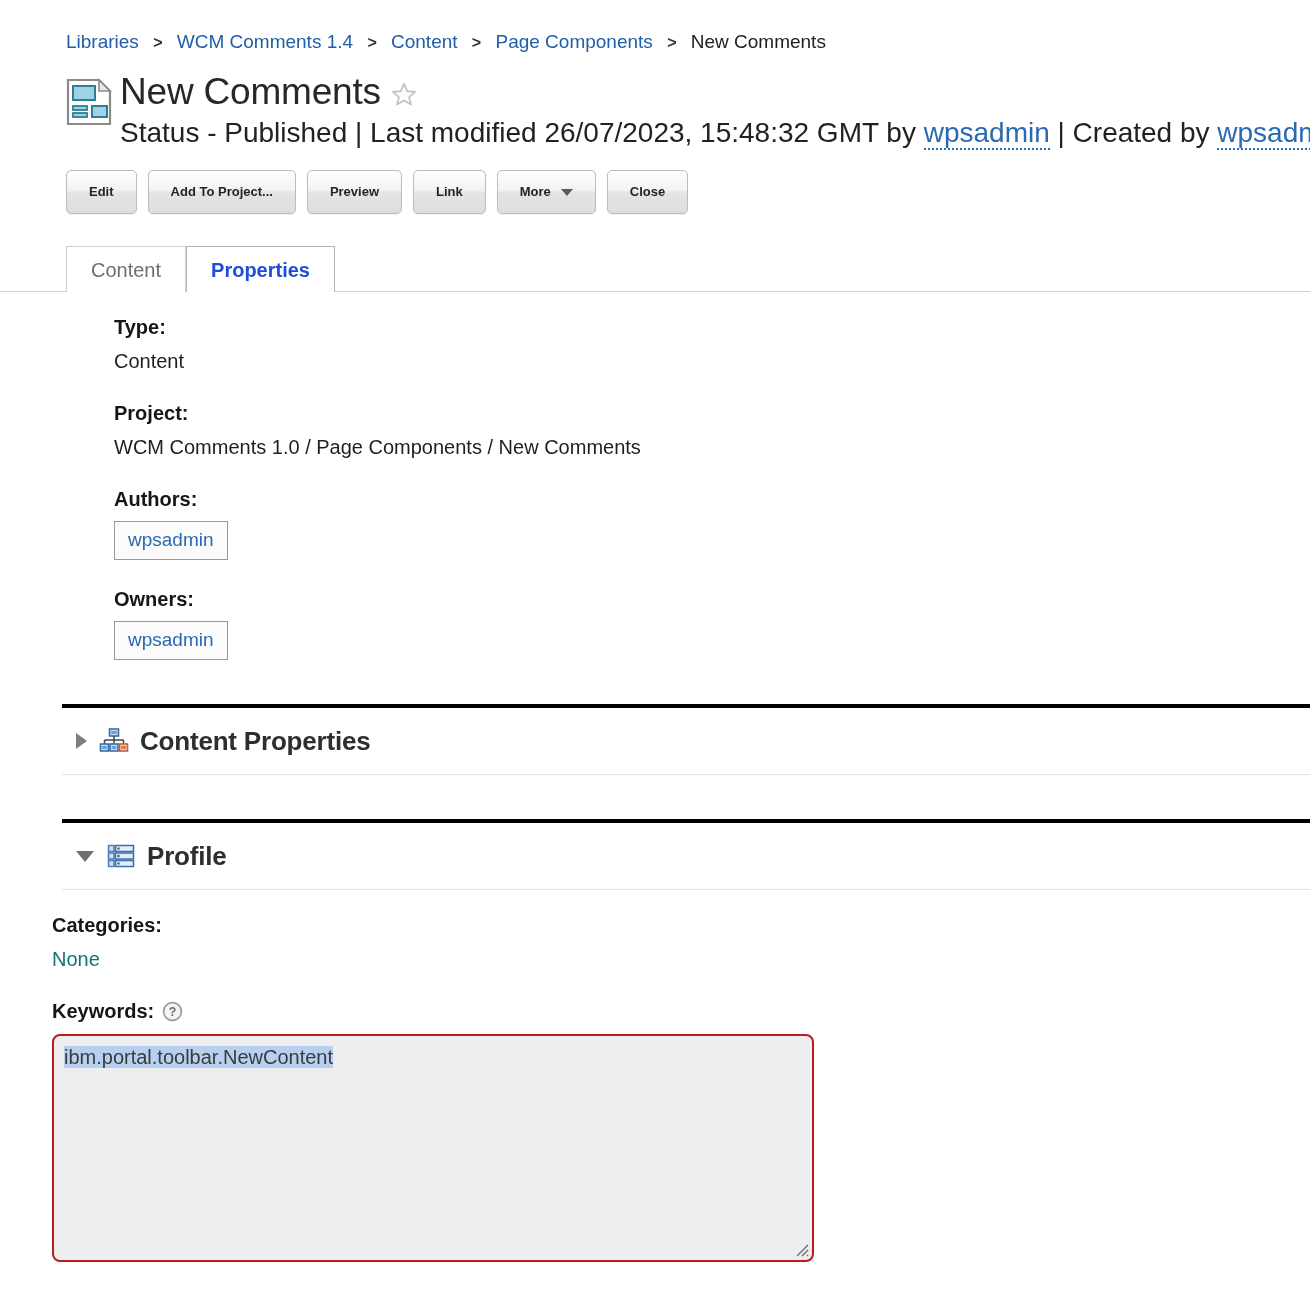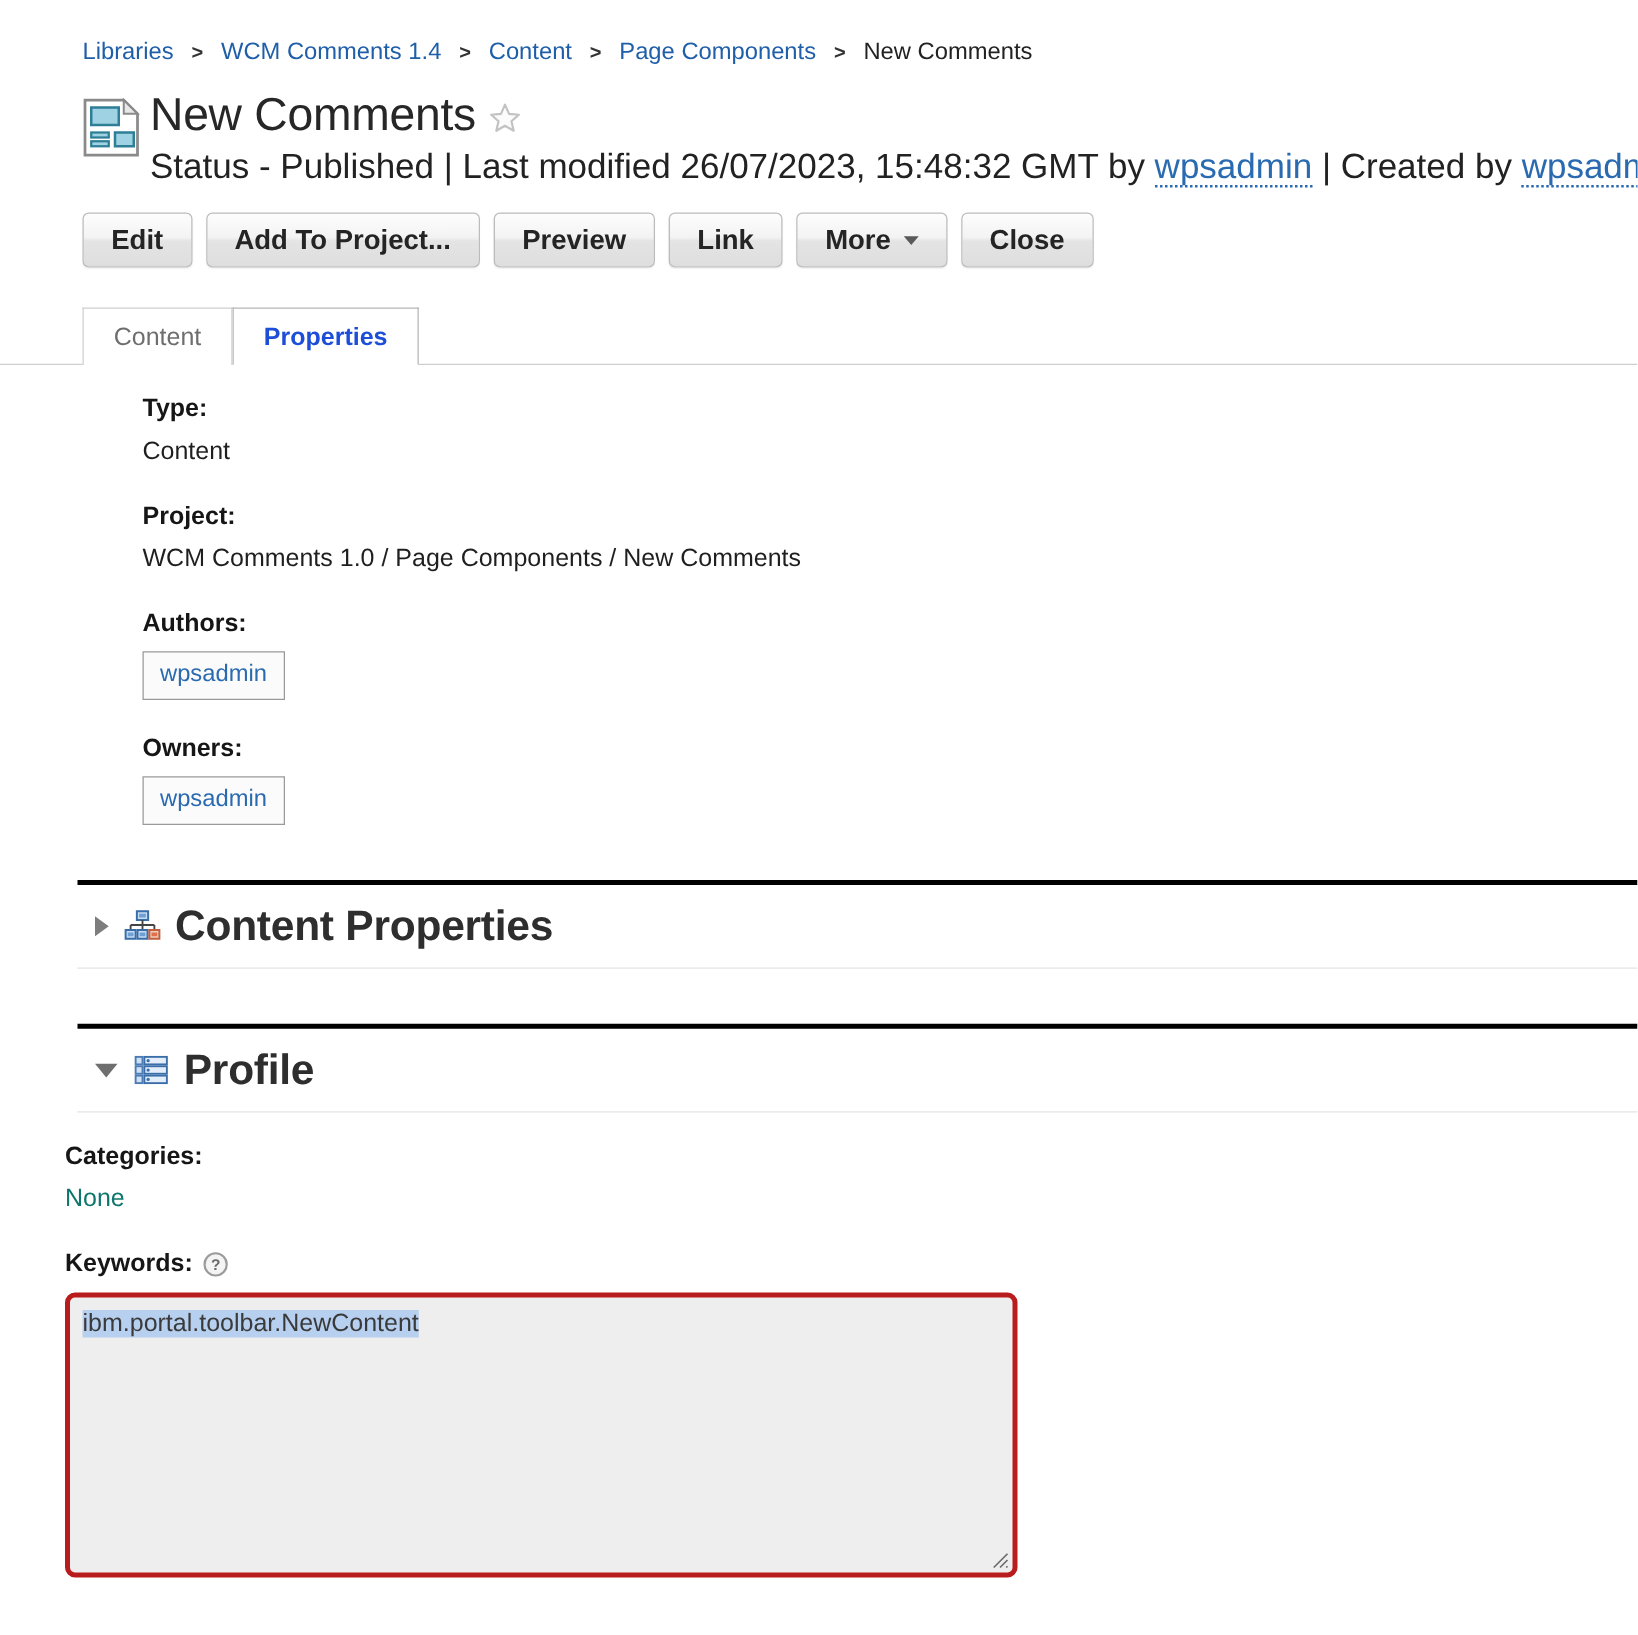--- a/index.html
+++ b/index.html
@@ -84,21 +84,21 @@
 
   
   .toolbar {
     margin-top: 24px;
     padding-left: 66px;
     display: flex;
     gap: 11px;
   }
   .tbtn {
     font-family: "Liberation Sans", sans-serif;
-    font-size: 22px;
+    font-size: 13px;
     font-weight: bold;
     color: #242424;
     background: linear-gradient(to bottom, #fdfdfd 0%, #f3f3f3 45%, #e4e4e4 52%, #dedede 100%);
     border: 1px solid #bcbcbc;
     border-radius: 5px;
     padding: 0 22px;
     height: 44px;
     line-height: 42px;
     cursor: pointer;
     box-shadow: 0 1px 1px rgba(0,0,0,0.06);
@@ -225,36 +225,36 @@
     border-right: 9px solid transparent;
     border-top: 11px solid #6e6e6e;
   }
   .section-icon {
     width: 30px;
     height: 30px;
     margin-right: 11px;
     flex: 0 0 30px;
   }
   .section-title {
-    font-size: 34px;
+    font-size: 26px;
     font-weight: bold;
     color: #2e2e2e;
     line-height: 30px;
     letter-spacing: -0.2px;
   }
 
   
   .profile-body { padding-left: 12px; }
 
   .keywords-box {
     margin-top: 10px;
     width: 762px;
     height: 228px;
     background: #eeeeee;
-    border: 4px solid #b91c1c;
+    border: 2px solid #b91c1c;
     border-radius: 8px;
     position: relative;
     padding: 8px 10px;
     font-size: 20px;
     line-height: 26px;
     color: #3a3a3a;
     overflow: hidden;
     cursor: text;
   }
   .kw-selected {

